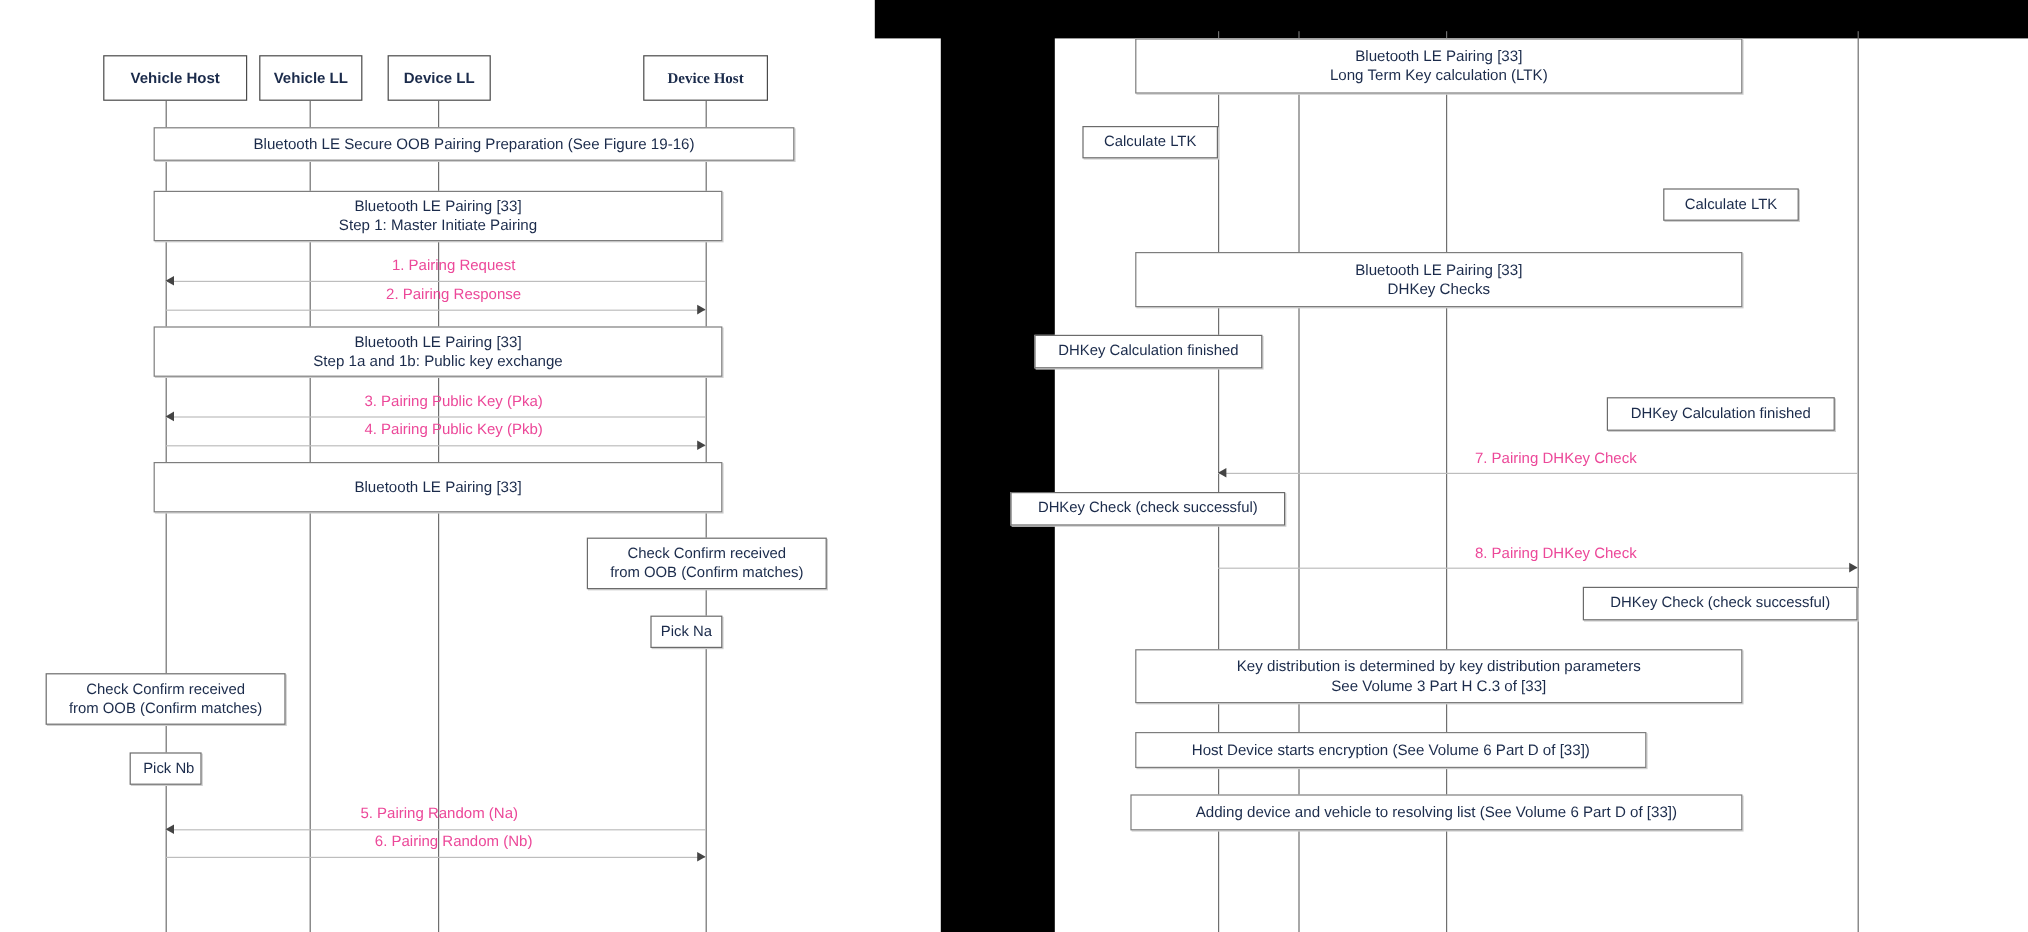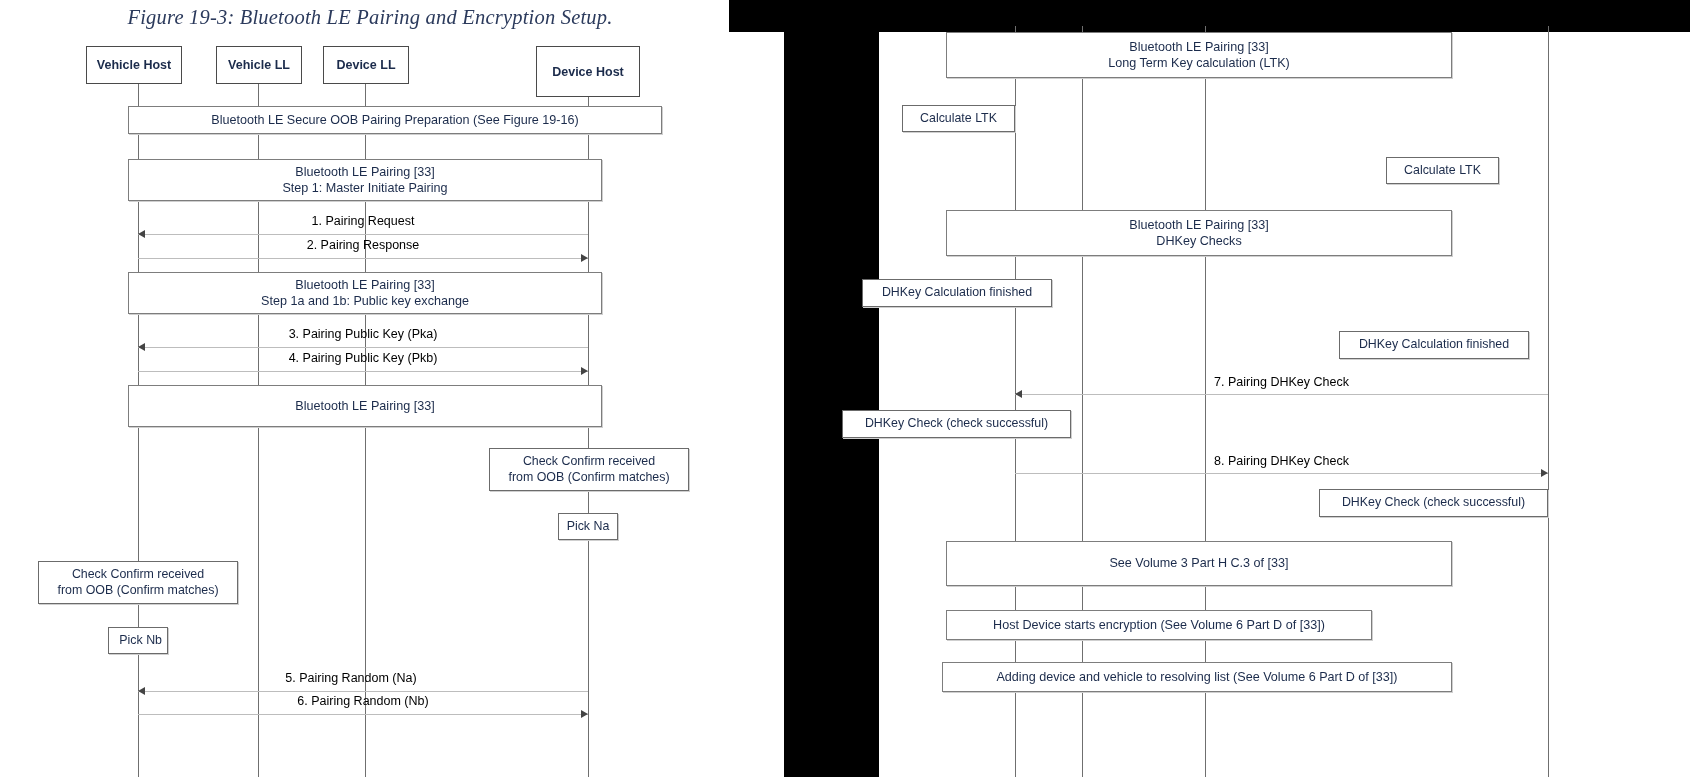--- a/index.html
+++ b/index.html
@@ -30,60 +30,59 @@
          font-size:12.6px;color:#1b2b4b;line-height:1.28;text-align:center;
          box-shadow:1px 1px 0 #cfcfcf;}
   .frame .l2{display:block;}
 
   .note{position:absolute;border:1px solid #6b6b6b;background:#fff;box-sizing:border-box;
         display:flex;flex-direction:column;align-items:center;justify-content:center;
         font-size:12.4px;color:#1b2b4b;line-height:1.25;text-align:center;
         box-shadow:1px 1px 0 #cfcfcf;padding:0 5px;white-space:nowrap;}
 
   .msg-line{position:absolute;height:1px;background:#bdbdbd;}
-  .msg-label{position:absolute;font-size:12.5px;color:#000000;text-align:center;
-             white-space:nowrap;}
+  .msg-label{position:absolute;font-size:12.5px;color:#ec4899;text-align:center;
+             white-space:nowrap;margin-left:15px;}
   .arrow{position:absolute;width:0;height:0;}
   .arrow.right{border-top:4px solid transparent;border-bottom:4px solid transparent;
                border-left:7px solid #444;}
   .arrow.left{border-top:4px solid transparent;border-bottom:4px solid transparent;
               border-right:7px solid #444;}
 
   
   .watermark{position:absolute;left:1258px;top:676px;font-size:34px;color:#d9d9d9;
              letter-spacing:2px;white-space:nowrap;pointer-events:none;
              font-family:"DejaVu Sans",sans-serif;}
 </style>
 </head>
 <body>
 
 <div id="root">
 
   <div class="band-top"></div>
   <div class="band-col"></div>
 
-  <div class="fig-title">Figure 19-3: Bluetooth LE Pairing and Encryption Setup.</div>
 
   <div>
 
     <div class="lifeline" style="left:138px;top:84px;height:693px;"></div>
     <div class="lifeline" style="left:258px;top:84px;height:693px;"></div>
     <div class="lifeline" style="left:365px;top:84px;height:693px;"></div>
     <div class="lifeline" style="left:588px;top:84px;height:693px;"></div>
 
-    <div class="actor" style="left:86px;top:46px;width:96px;height:38px;">
+    <div class="actor" style="left:86px;top:46px;width:120px;height:38px;">
       <span>Vehicle Host</span>
     </div>
     <div class="actor" style="left:216px;top:46px;width:86px;height:38px;">
       <span>Vehicle LL</span>
     </div>
     <div class="actor" style="left:323px;top:46px;width:86px;height:38px;">
       <span>Device LL</span>
     </div>
-    <div class="actor" style="left:536px;top:46px;width:104px;height:51px;">
+    <div class="actor" style="left:536px;top:46px;width:104px;height:38px;font-family:Liberation Serif, serif;">
       <span>Device Host</span>
     </div>
 
     <div class="frame" style="left:128px;top:106px;width:534px;height:28px;">
       <span>Bluetooth LE Secure OOB Pairing Preparation (See Figure 19-16)</span>
     </div>
 
     <div class="frame" style="left:128px;top:159px;width:474px;height:42px;">
       <span>Bluetooth LE Pairing [33]</span>
       <span class="l2">Step 1: Master Initiate Pairing</span>
@@ -112,21 +111,21 @@
 
     <div class="frame" style="left:128px;top:385px;width:474px;height:42px;">
       <span>Bluetooth LE Pairing [33]</span>
     </div>
 
     <div class="note" style="left:489px;top:448px;width:200px;height:43px;">
       <span>Check Confirm received</span>
       <span>from OOB (Confirm matches)</span>
     </div>
 
-    <div class="note" style="left:558px;top:513px;width:60px;height:27px;">
+    <div class="note" style="left:542px;top:513px;width:60px;height:27px;">
       <span>Pick Na</span>
     </div>
 
     <div class="note" style="left:38px;top:561px;width:200px;height:43px;">
       <span>Check Confirm received</span>
       <span>from OOB (Confirm matches)</span>
     </div>
 
     <div class="note" style="left:108px;top:627px;width:60px;height:27px;align-items:flex-end;">
       <span>Pick Nb</span>
@@ -184,20 +183,21 @@
 
     <div class="msg-label" style="left:1015px;top:454px;width:533px;">8. Pairing DHKey Check</div>
     <div class="msg-line" style="left:1015px;top:473px;width:533px;"></div>
     <div class="arrow right" style="left:1541px;top:469px;"></div>
 
     <div class="note" style="left:1319px;top:489px;width:229px;height:28px;">
       <span>DHKey Check (check successful)</span>
     </div>
 
     <div class="frame" style="left:946px;top:541px;width:506px;height:45px;">
+      <span>Key distribution is determined by key distribution parameters</span>
       <span class="l2">See Volume 3 Part H C.3 of [33]</span>
     </div>
 
     <div class="frame" style="left:946px;top:610px;width:426px;height:30px;">
       <span>Host Device starts encryption (See Volume 6 Part D of [33])</span>
     </div>
 
     <div class="frame" style="left:942px;top:662px;width:510px;height:30px;">
       <span>Adding device and vehicle to resolving list (See Volume 6 Part D of [33])</span>
     </div>

